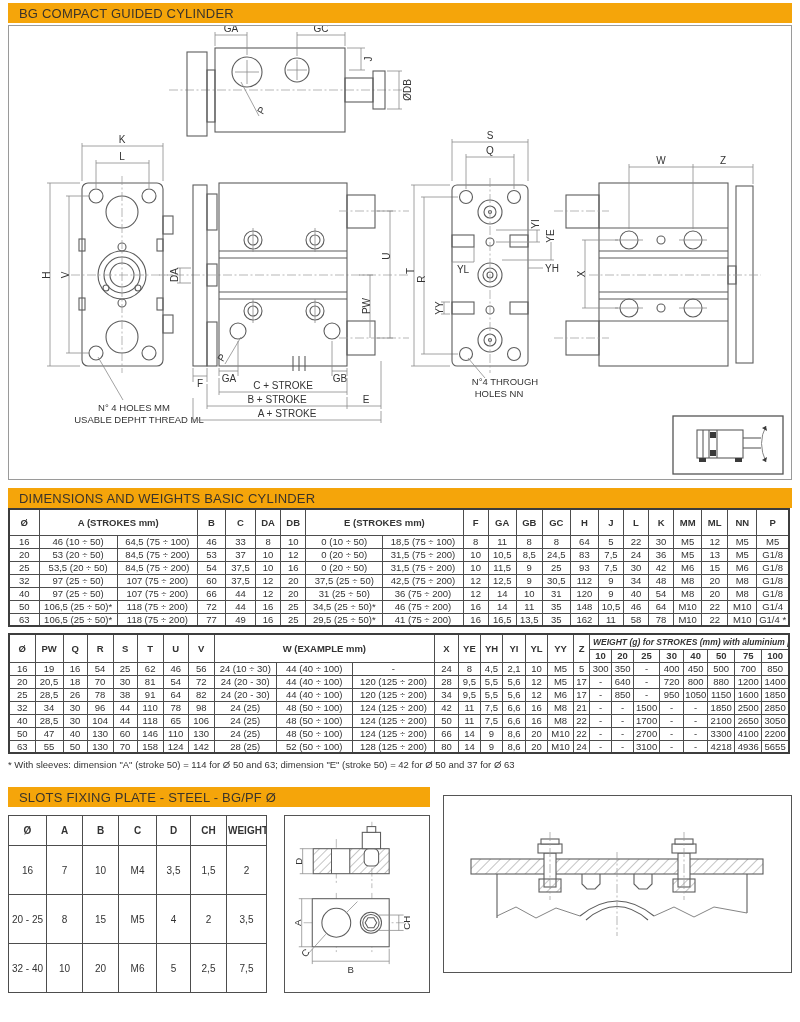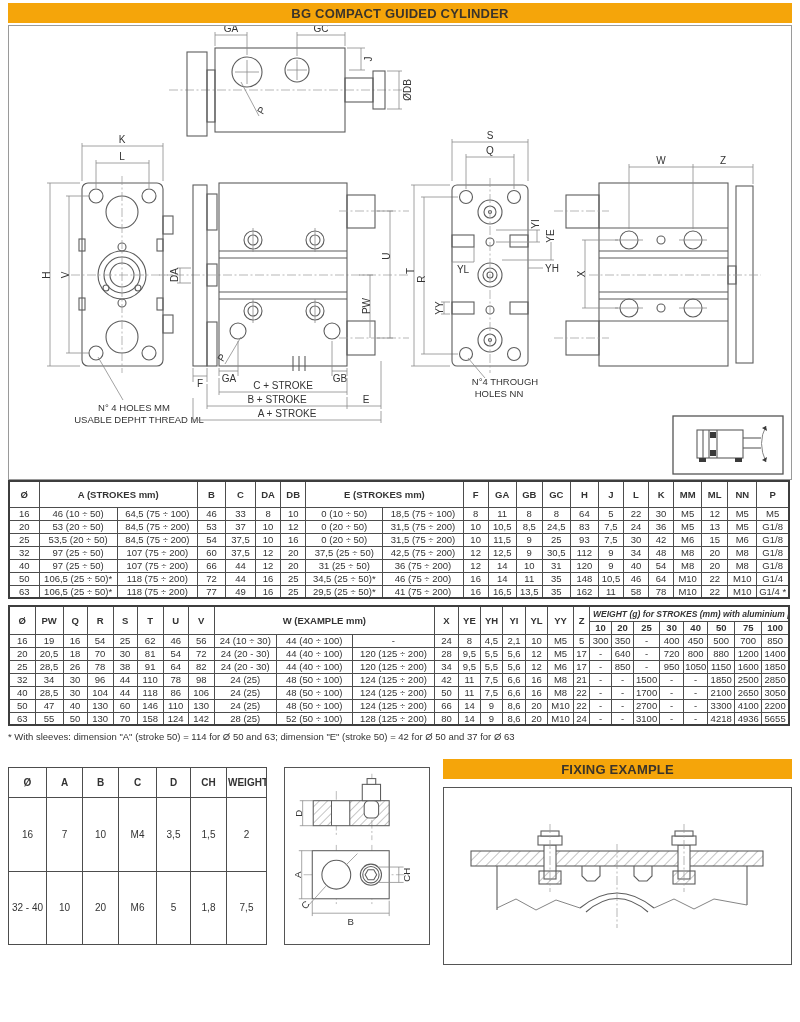--- a/index.html
+++ b/index.html
@@ -2,22 +2,22 @@
 <html style="--accent: #F5A50A; --htext: #3B342A; --text: #3a3a3a; --tborder: #4d4d4d; --line: #5d5d5d;"><head>
 <meta charset="utf-8">
 <style>
   :root{
     --accent:#F5A50A; --htext:#3B342A; --text:#3a3a3a;
     --tborder:#4d4d4d; --line:#5d5d5d; --dim:#8a8a8a;
   }
   *{box-sizing:border-box;}
   body{margin:0;background:#fff;width:800px;font-family:"Liberation Sans",sans-serif;color:var(--text);}
   .page{padding:3px 8px 8px 8px;width:800px;}
-  .bar{background:var(--accent);color:var(--htext);font-weight:bold;font-size:13px;
-       padding:2px 11px;height:20px;line-height:17px;letter-spacing:.2px;text-align:center;}
+  .bar{background:var(--accent);color:var(--htext);font-weight:normal;font-size:13px;
+       padding:2px 11px;height:20px;line-height:17px;letter-spacing:.2px;}
   .panel{border:1px solid #9a9a9a;margin-top:2px;background:#fff;}
   .sec2{margin-top:8px;}
   table{border-collapse:collapse;table-layout:fixed;width:782px;font-size:9.5px;color:#333;}
   th,td{border:1px solid var(--tborder);text-align:center;padding:0 1px;height:13px;overflow:hidden;white-space:nowrap;}
   th{font-size:9.5px;font-weight:bold;}
   table{border:2px solid #3d3d3d;}
   .t1 thead th{height:26px;}
   .t2{margin-top:6px;}
   .t2 thead tr:first-child th{height:15px;}
   .t2 thead tr:last-child th{height:13px;}
@@ -315,20 +315,21 @@
         <line class="ol" x1="734" y1="422" x2="752" y2="422"></line>
         <path class="hz" d="M757,400 Q748,417 757,436"></path>
         <path class="dark" d="M757,400 l-4,2 l5,3 z"></path>
         <path class="dark" d="M757,436 l-4,-2 l5,-3 z"></path>
         <rect class="dark" x="690" y="432" width="7" height="4"></rect>
         <rect class="dark" x="726" y="432" width="7" height="4"></rect>
       </g>
     </svg>
   </div>
 
+  <div class="bar sec2">DIMENSIONS AND WEIGHTS BASIC CYLINDER</div>
 
   <table class="t1">
     <colgroup>
       <col style="width:30px">
         <col style="width:78px">
         <col style="width:80px">
         <col style="width:28px">
       <col style="width:30px">
         <col style="width:25px">
         <col style="width:25px">
@@ -708,21 +709,21 @@
           <td>2500</td>
           <td>2850</td>
         </tr>
         <tr>
           <td>40</td>
           <td>28,5</td>
           <td>30</td>
           <td>104</td>
           <td>44</td>
           <td>118</td>
-          <td>86</td>
+          <td>65</td>
           <td>106</td>
           <td>24 (25)</td>
           <td>48 (50 ÷ 100)</td>
           <td>124 (125 ÷ 200)</td>
           <td>50</td>
           <td>11</td>
           <td>7,5</td>
           <td>6,6</td>
           <td>16</td>
           <td>M8</td>
@@ -793,20 +794,21 @@
           <td>5655</td>
         </tr>
       </tbody>
   </table>
 
   <div class="footnote">* With sleeves: dimension "A" (stroke 50) = 114 for Ø 50 and 63; dimension "E" (stroke 50) = 42 for Ø 50 and 37 for Ø 63</div>
 
   <div class="bottom">
 
     <div class="bottom-left">
+      <div class="bar">SLOTS FIXING PLATE - STEEL - BG/PF Ø</div>
       <div class="bl-content">
         <table class="t3">
           <colgroup>
             <col style="width:38px">
               <col style="width:36px">
               <col style="width:36px">
               <col style="width:38px">
             <col style="width:34px">
               <col style="width:36px">
               <col style="width:40px">
@@ -826,26 +828,35 @@
               <tr>
                 <td>16</td>
                 <td>7</td>
                 <td>10</td>
                 <td>M4</td>
                 <td>3,5</td>
                 <td>1,5</td>
                 <td>2</td>
               </tr>
               <tr>
+                <td>20 - 25</td>
+                <td>8</td>
+                <td>15</td>
+                <td>M5</td>
+                <td>4</td>
+                <td>2</td>
+                <td>3,5</td>
+              </tr>
+              <tr>
                 <td>32 - 40</td>
                 <td>10</td>
                 <td>20</td>
                 <td>M6</td>
                 <td>5</td>
-                <td>1,8</td>
+                <td>2,5</td>
                 <td>7,5</td>
               </tr>
             </tbody>
         </table>
 
         <div class="dbox slots-box">
           <svg width="143" height="175" viewBox="0 0 146 182">
             <defs>
               <pattern id="hatchA" width="6" height="6" patternUnits="userSpaceOnUse" patternTransform="rotate(45)">
                 <line x1="0" y1="0" x2="0" y2="6" stroke="#8a8a8a" stroke-width="1"></line>
@@ -887,21 +898,20 @@
             <line class="dl" x1="96" y1="103" x2="122" y2="103"></line>
             <line class="dl" x1="96" y1="119" x2="122" y2="119"></line>
             <line class="dl" x1="117" y1="103" x2="117" y2="119"></line>
             <text class="lab" x="126" y="114" text-anchor="middle" transform="rotate(-90 126 111)">CH</text>
           </svg>
         </div>
       </div>
     </div>
 
     <div class="bottom-right">
-      <div class="bar">FIXING EXAMPLE</div>
       <div class="dbox fix-box">
         <svg width="345" height="174" viewBox="0 0 345 174">
           <defs>
             <pattern id="hatchB" width="7" height="7" patternUnits="userSpaceOnUse" patternTransform="rotate(45)">
               <line x1="0" y1="0" x2="0" y2="7" stroke="#8a8a8a" stroke-width="1"></line>
             </pattern>
           </defs>
           <rect x="27" y="63" width="292" height="15" fill="url(#hatchB)"></rect>
           <rect class="ol" x="27" y="63" width="292" height="15"></rect>
           <line class="ol" x1="53" y1="78" x2="53" y2="122"></line>

